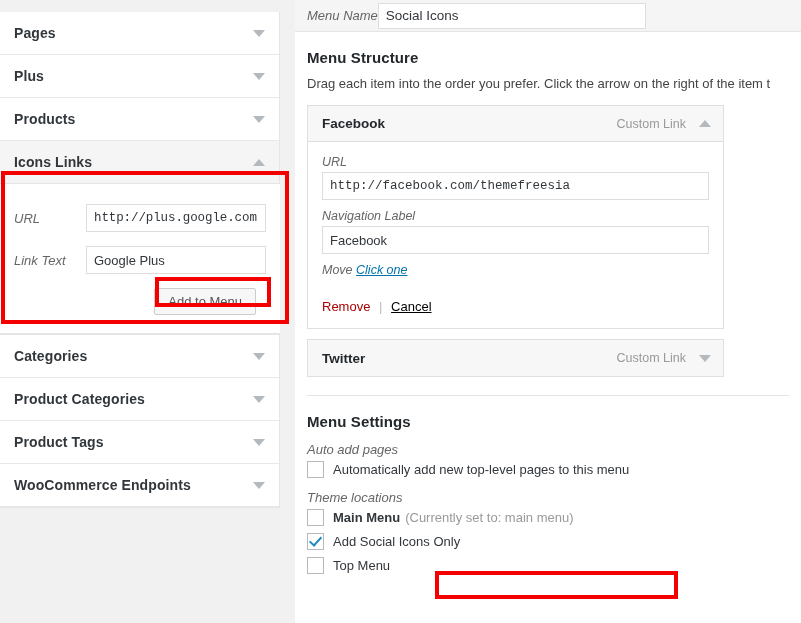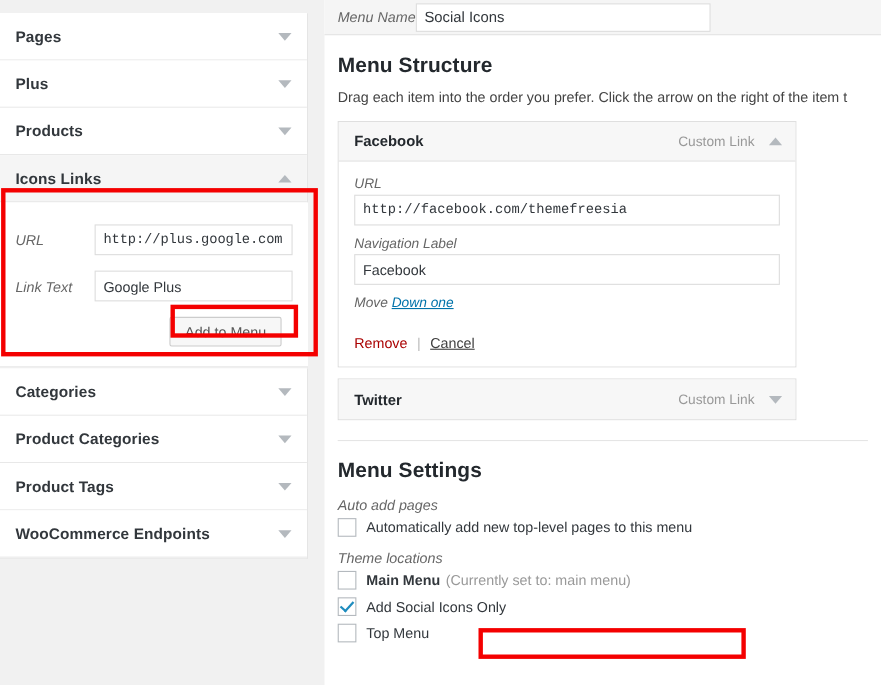--- a/index.html
+++ b/index.html
@@ -163,21 +163,21 @@
     box-sizing: border-box;
     font-size: 13.5px;
     color: #32373c;
     outline: none;
     font-family: "Liberation Sans", sans-serif;
   }
   .section-pad {
     padding: 0 12px;
   }
   h2.sec-title {
-    font-size: 19px;
+    font-size: 15px;
     font-weight: bold;
     color: #23282d;
     margin: 17px 0 10px 0;
     letter-spacing: .1px;
   }
   .sec-desc {
     font-size: 13px;
     color: #444;
     margin: 0 0 14px 0;
     white-space: nowrap;
@@ -259,21 +259,21 @@
   .actions-row {
     font-size: 13px;
   }
   .link-remove {
     color: #a00;
     text-decoration: none;
     cursor: pointer;
   }
   .sep { color: #bbb; margin: 0 5px; }
   .link-cancel {
-    color: #404040;
+    color: #000000;
     text-decoration: underline;
     cursor: pointer;
   }
 
   .divider {
     border-top: 1px solid #e5e5e5;
     margin: 18px 12px 0 12px;
   }
 
   
@@ -412,21 +412,21 @@
       </div>
       <div class="mi-body">
         <div class="mi-flabel">URL</div>
         <input class="mi-input mono" type="text" value="http://facebook.com/themefreesia" style="">
 
         <div class="mi-flabel">Navigation Label</div>
         <input class="mi-input" type="text" value="Facebook" style="">
 
         <div class="move-row">
           <span>Move</span>
-          <a>Down one</a>
+          <a>Click one</a>
         </div>
 
         <div class="actions-row">
           <span class="link-remove">Remove</span>
           <span class="sep">|</span>
           <span class="link-cancel">Cancel</span>
         </div>
       </div>
     </div>
 

